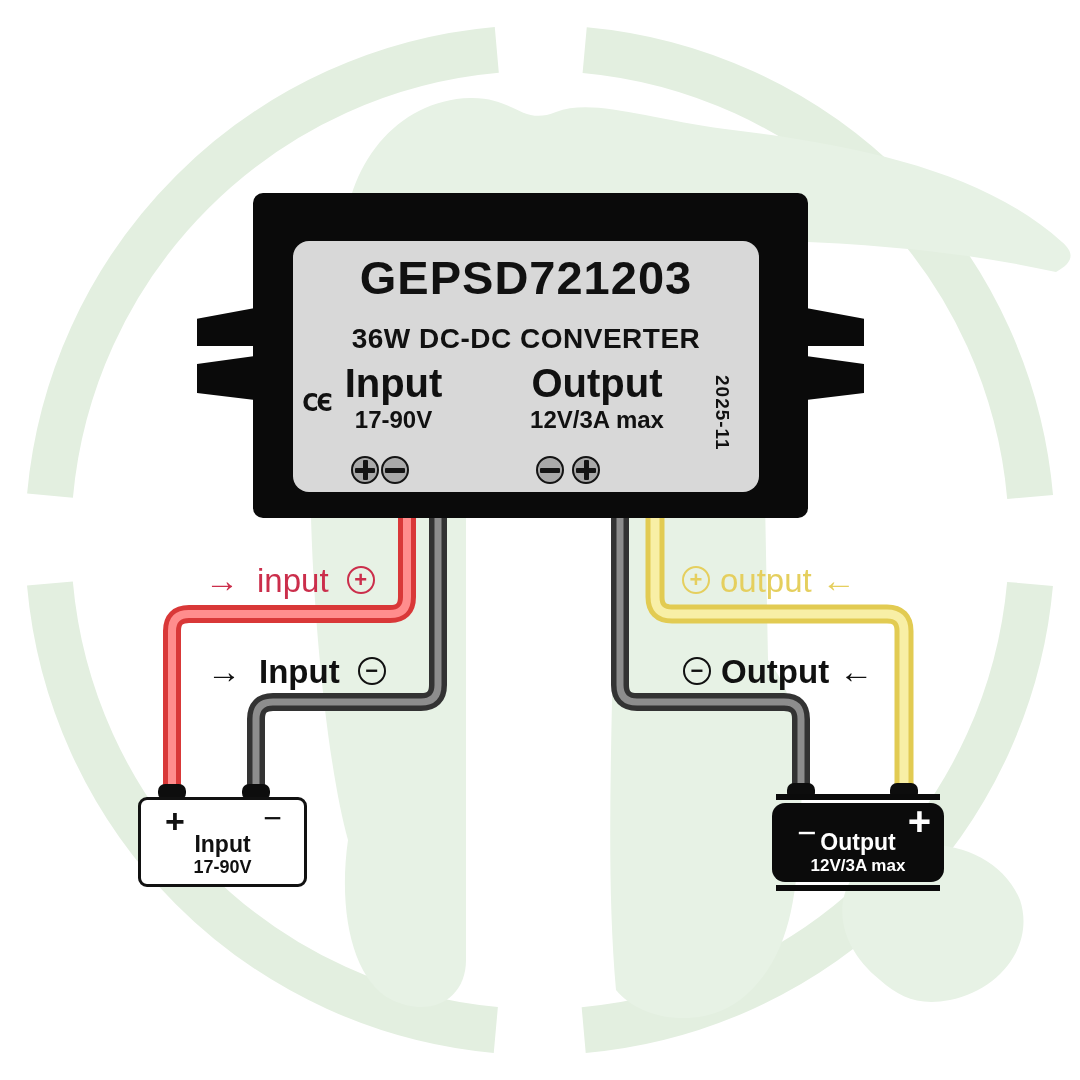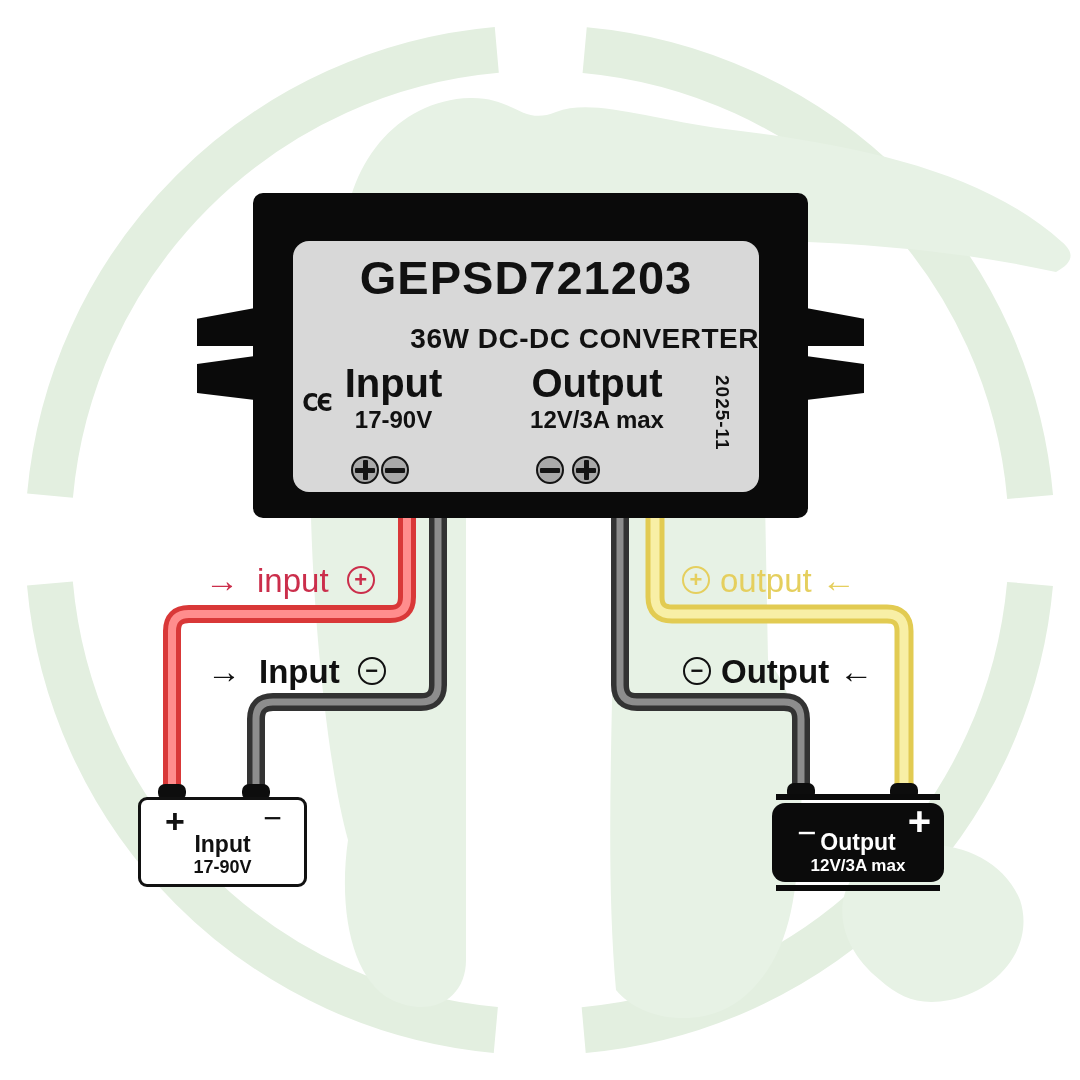--- a/index.html
+++ b/index.html
@@ -12,21 +12,21 @@
              background:var(--device_black,#0a0a0a);border-radius:10px;z-index:2;}
   .tab{position:absolute;background:var(--device_black,#0a0a0a);z-index:2;}
   .tab.l1{left:197px;top:308px;width:58px;height:38px;clip-path:polygon(0 28%,100% 0,100% 100%,0 100%);}
   .tab.l2{left:197px;top:356px;width:58px;height:44px;clip-path:polygon(0 18%,100% 0,100% 100%,0 84%);}
   .tab.r1{left:806px;top:308px;width:58px;height:38px;clip-path:polygon(0 0,100% 28%,100% 100%,0 100%);}
   .tab.r2{left:806px;top:356px;width:58px;height:44px;clip-path:polygon(0 0,100% 18%,100% 84%,0 100%);}
   .plate{position:absolute;left:293px;top:241px;width:466px;height:251px;z-index:3;
          background:var(--plate_gray,#d8d8d8);border-radius:16px;}
   .model{position:absolute;left:0;top:9px;width:100%;text-align:center;
          font-size:47px;font-weight:800;letter-spacing:1px;}
-  .subtitle{position:absolute;left:0;top:82px;width:100%;text-align:right;
+  .subtitle{position:absolute;left:0;top:82px;width:100%;text-align:center;
             font-size:28px;font-weight:800;letter-spacing:.5px;}
   .col{position:absolute;top:120px;text-align:center;}
   .col .big{font-size:40px;font-weight:800;line-height:1.1;}
   .col .spec{font-size:24px;font-weight:800;margin-top:1px;}
   .col.in{left:28px;width:145px;}
   .col.out{left:223px;width:162px;}
   .ce{position:absolute;left:8px;top:148px;font-size:24px;font-weight:600;
       font-family:"DejaVu Sans",sans-serif;transform:scaleX(.92);letter-spacing:-2px;}
   .datecode{position:absolute;left:418px;top:134px;writing-mode:vertical-rl;
             font-size:19px;font-weight:700;letter-spacing:1px;}

